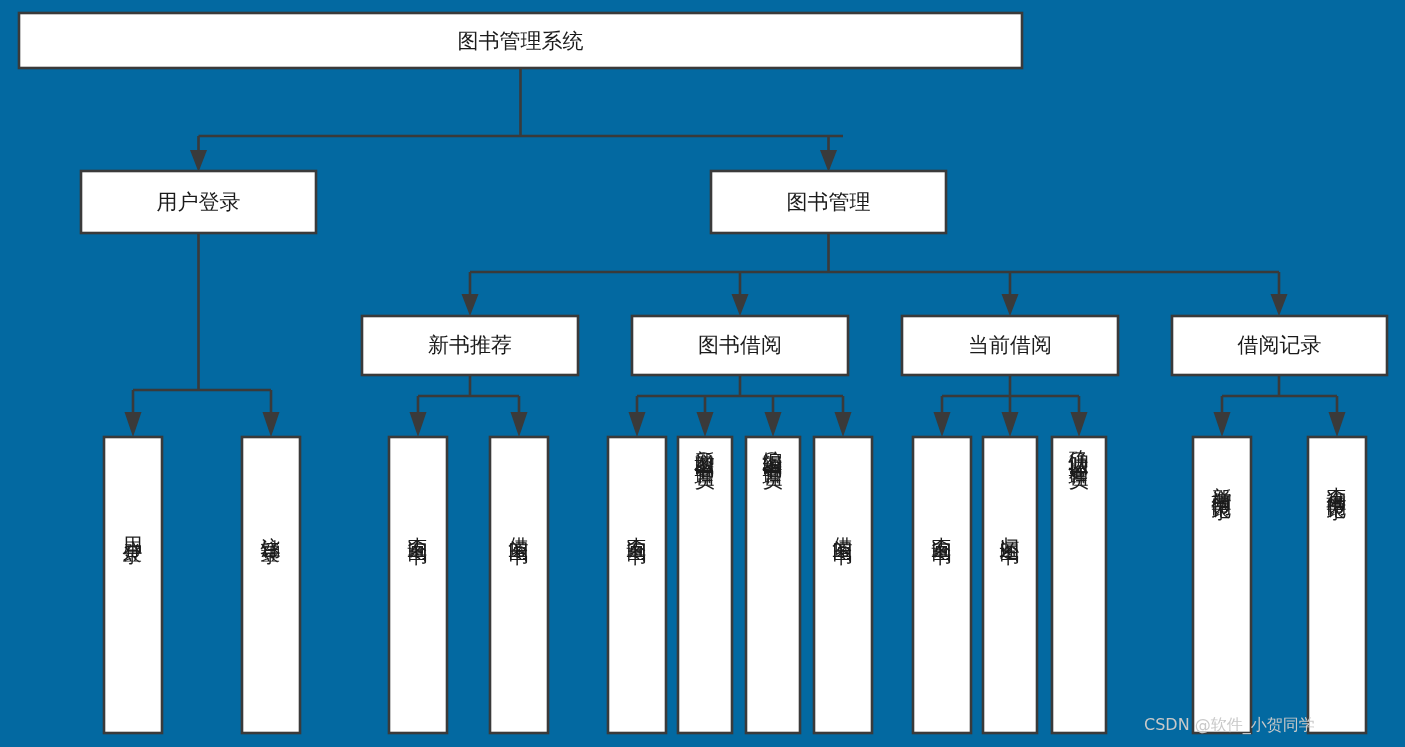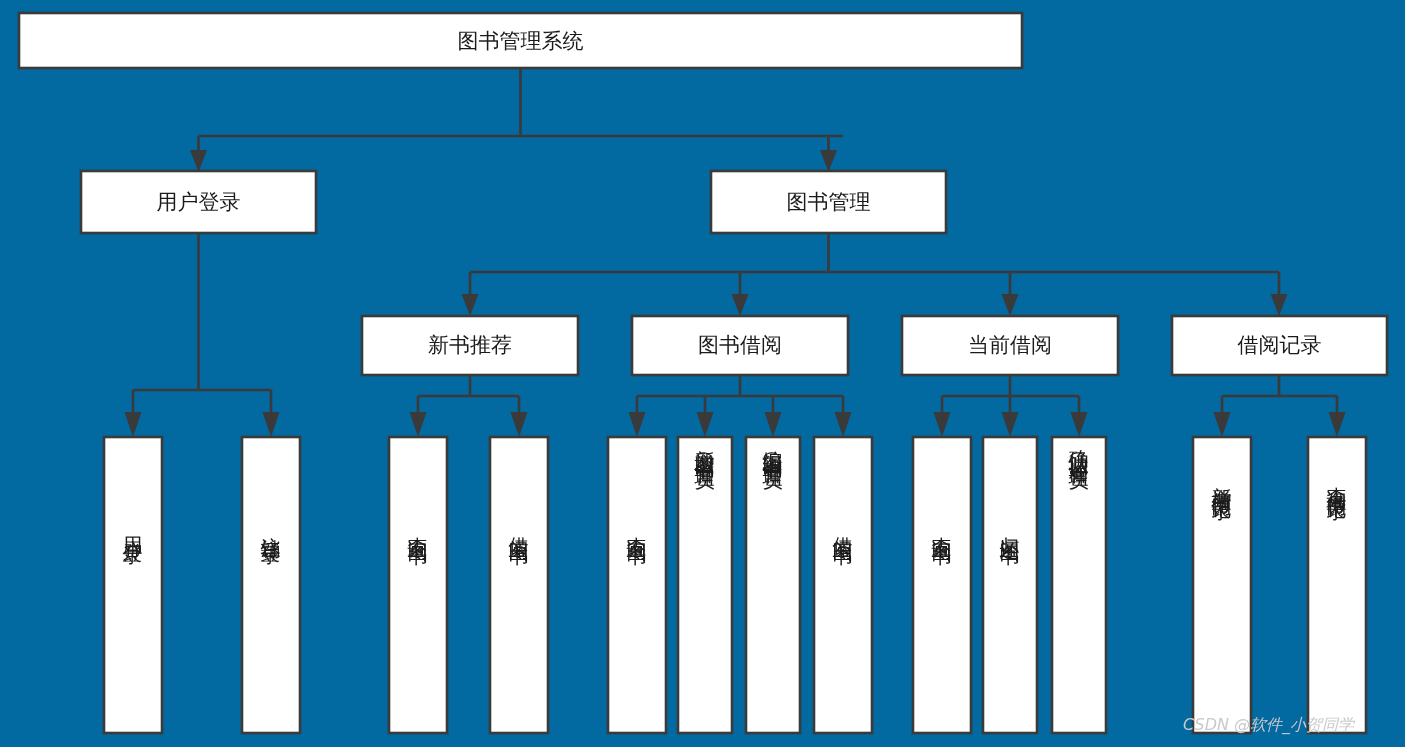--- a/index.html
+++ b/index.html
@@ -218,15 +218,15 @@
       <text class="node-label-v" x="1222" y="480" text-anchor="middle">新增借阅记录</text>
     </g>
 
     <g>
       <rect class="node-box" x="1308" y="437" width="58" height="296"></rect>
       <text class="node-label-v" x="1337" y="480" text-anchor="middle">查询借阅记录</text>
     </g>
 
   </svg>
 
-  <div class="watermark-text" style="left:1183px; top:715px;font-style:italic;">CSDN @软件_小贺同学</div>
+  <div class="watermark-text" style="left:1144px; top:715px;">CSDN @软件_小贺同学</div>
 
 </div>
 
 </body></html>

